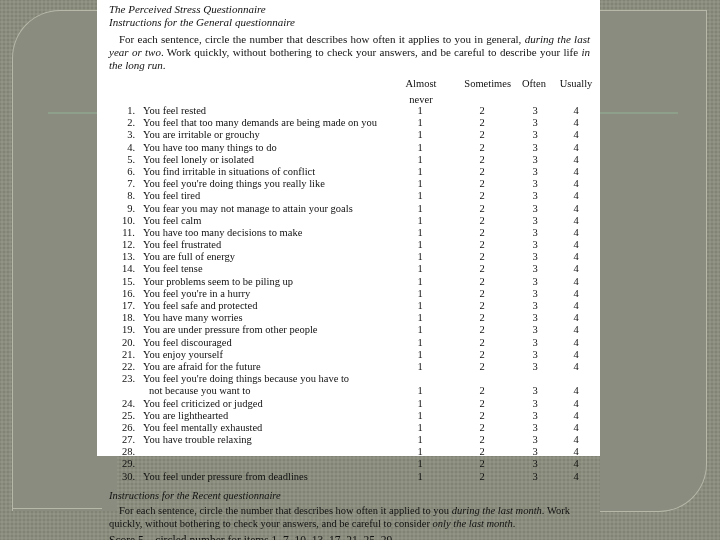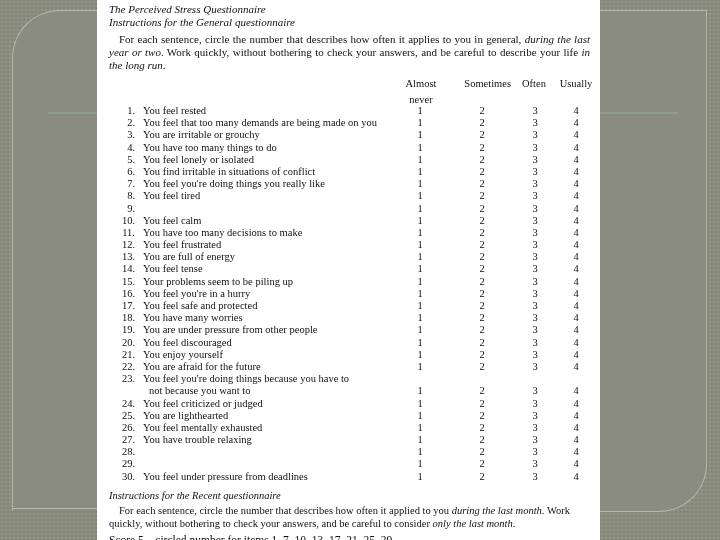--- a/index.html
+++ b/index.html
@@ -26,21 +26,21 @@
     .panel-bottom-left {
       position: absolute; left: 12px; top: 508px; width: 90px; height: 1px; background: #b7b8a8;
     }
     .accent-line-left {
       position: absolute; left: 48px; top: 112px; width: 50px; height: 2px; background: #8fa08a;
     }
     .accent-line-right {
       position: absolute; left: 600px; top: 112px; width: 78px; height: 2px; background: #8fa08a;
     }
     .page {
-      position: absolute; left: 97px; top: 0; width: 503px; height: 540px;
+      position: absolute; left: 97px; top: 0; width: 503px; height: 456px;
       background: #ffffff; color: #111; box-sizing: border-box; padding: 3px 10px 0 12px;
     }
     .title { font-style: italic; font-size: 11px; line-height: 13px; margin-left: 0; }
     .para { font-size: 11px; line-height: 13px; text-align: justify; margin-top: 4px; }
     .para .indent { display: inline-block; width: 10px; }
     .col-head {
       position: relative; height: 28px; font-size: 10.5px; line-height: 16px; margin-top: 4px;
     }
     .col-head span { position: absolute; text-align: center; }
     .items { margin-top: 1px; }
@@ -138,20 +138,21 @@
       <div class="row">
         <span class="num">8.</span>
         <span class="text">You feel tired</span>
         <span class="opt o1">1</span>
         <span class="opt o2">2</span>
         <span class="opt o3">3</span>
         <span class="opt o4">4</span>
       </div>
       <div class="row">
         <span class="num">9.</span>
+        <span class="text">You fear you may not manage to attain your goals</span>
         <span class="opt o1">1</span>
         <span class="opt o2">2</span>
         <span class="opt o3">3</span>
         <span class="opt o4">4</span>
       </div>
       <div class="row">
         <span class="num">10.</span>
         <span class="text">You feel calm</span>
         <span class="opt o1">1</span>
         <span class="opt o2">2</span>

